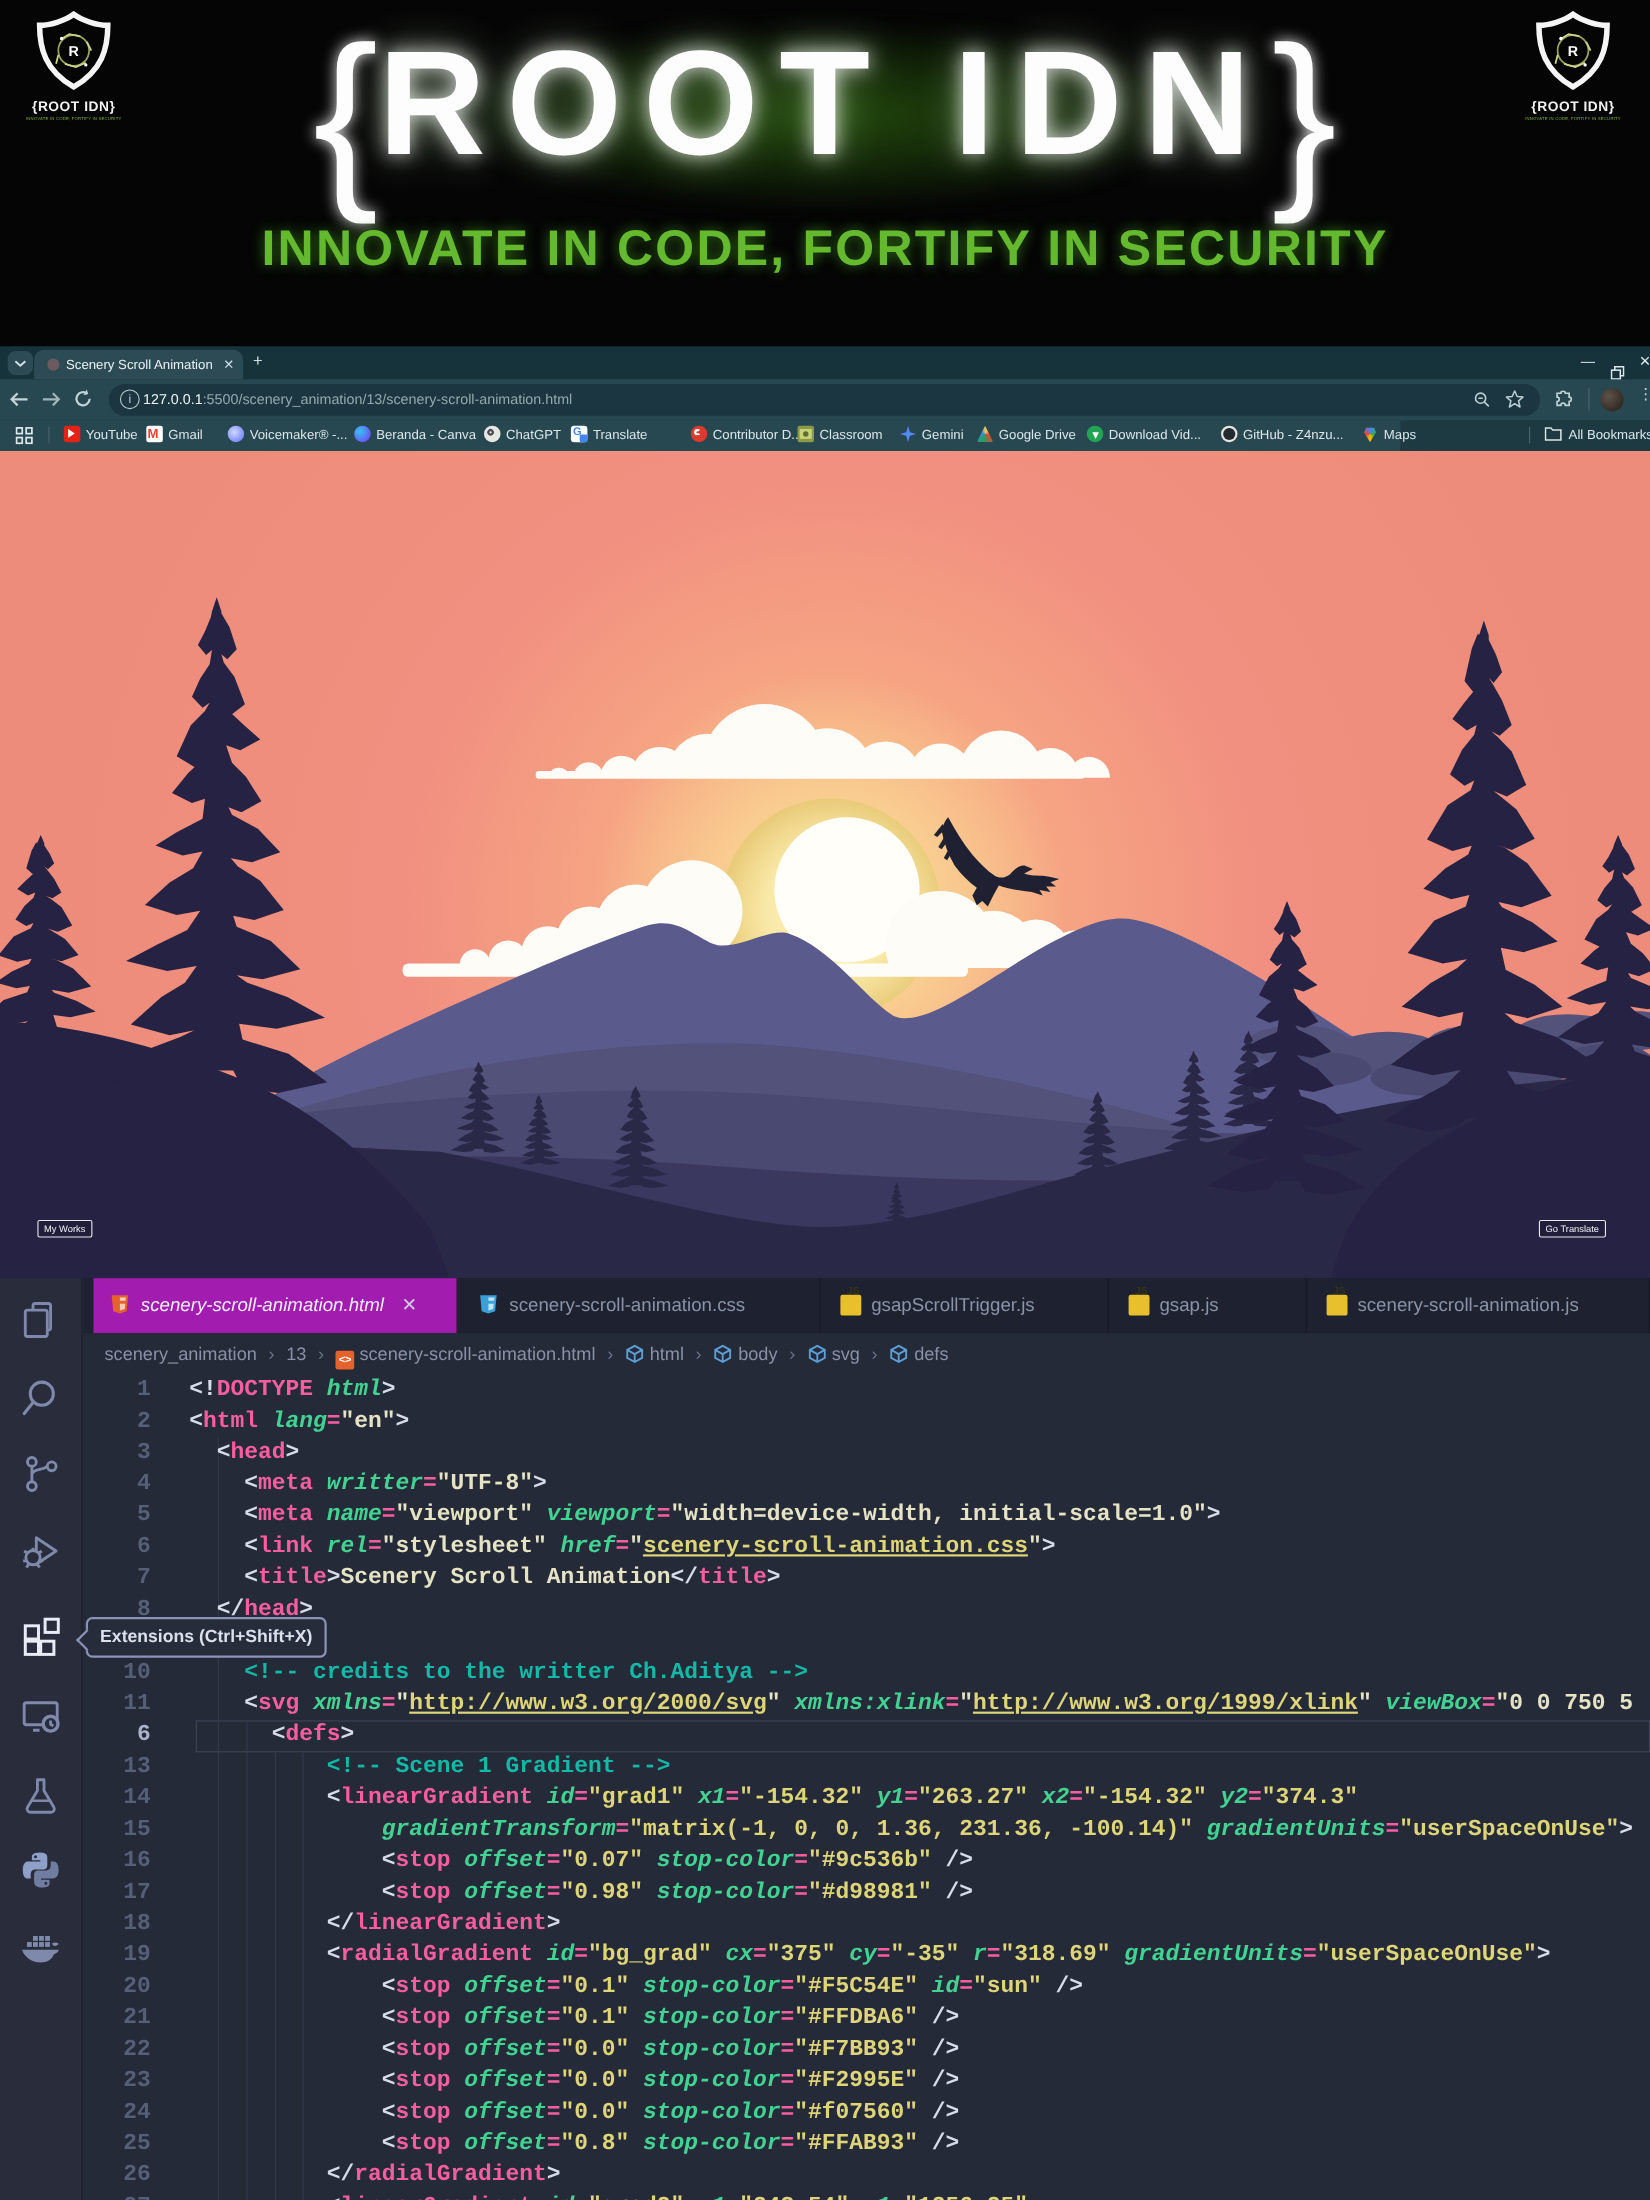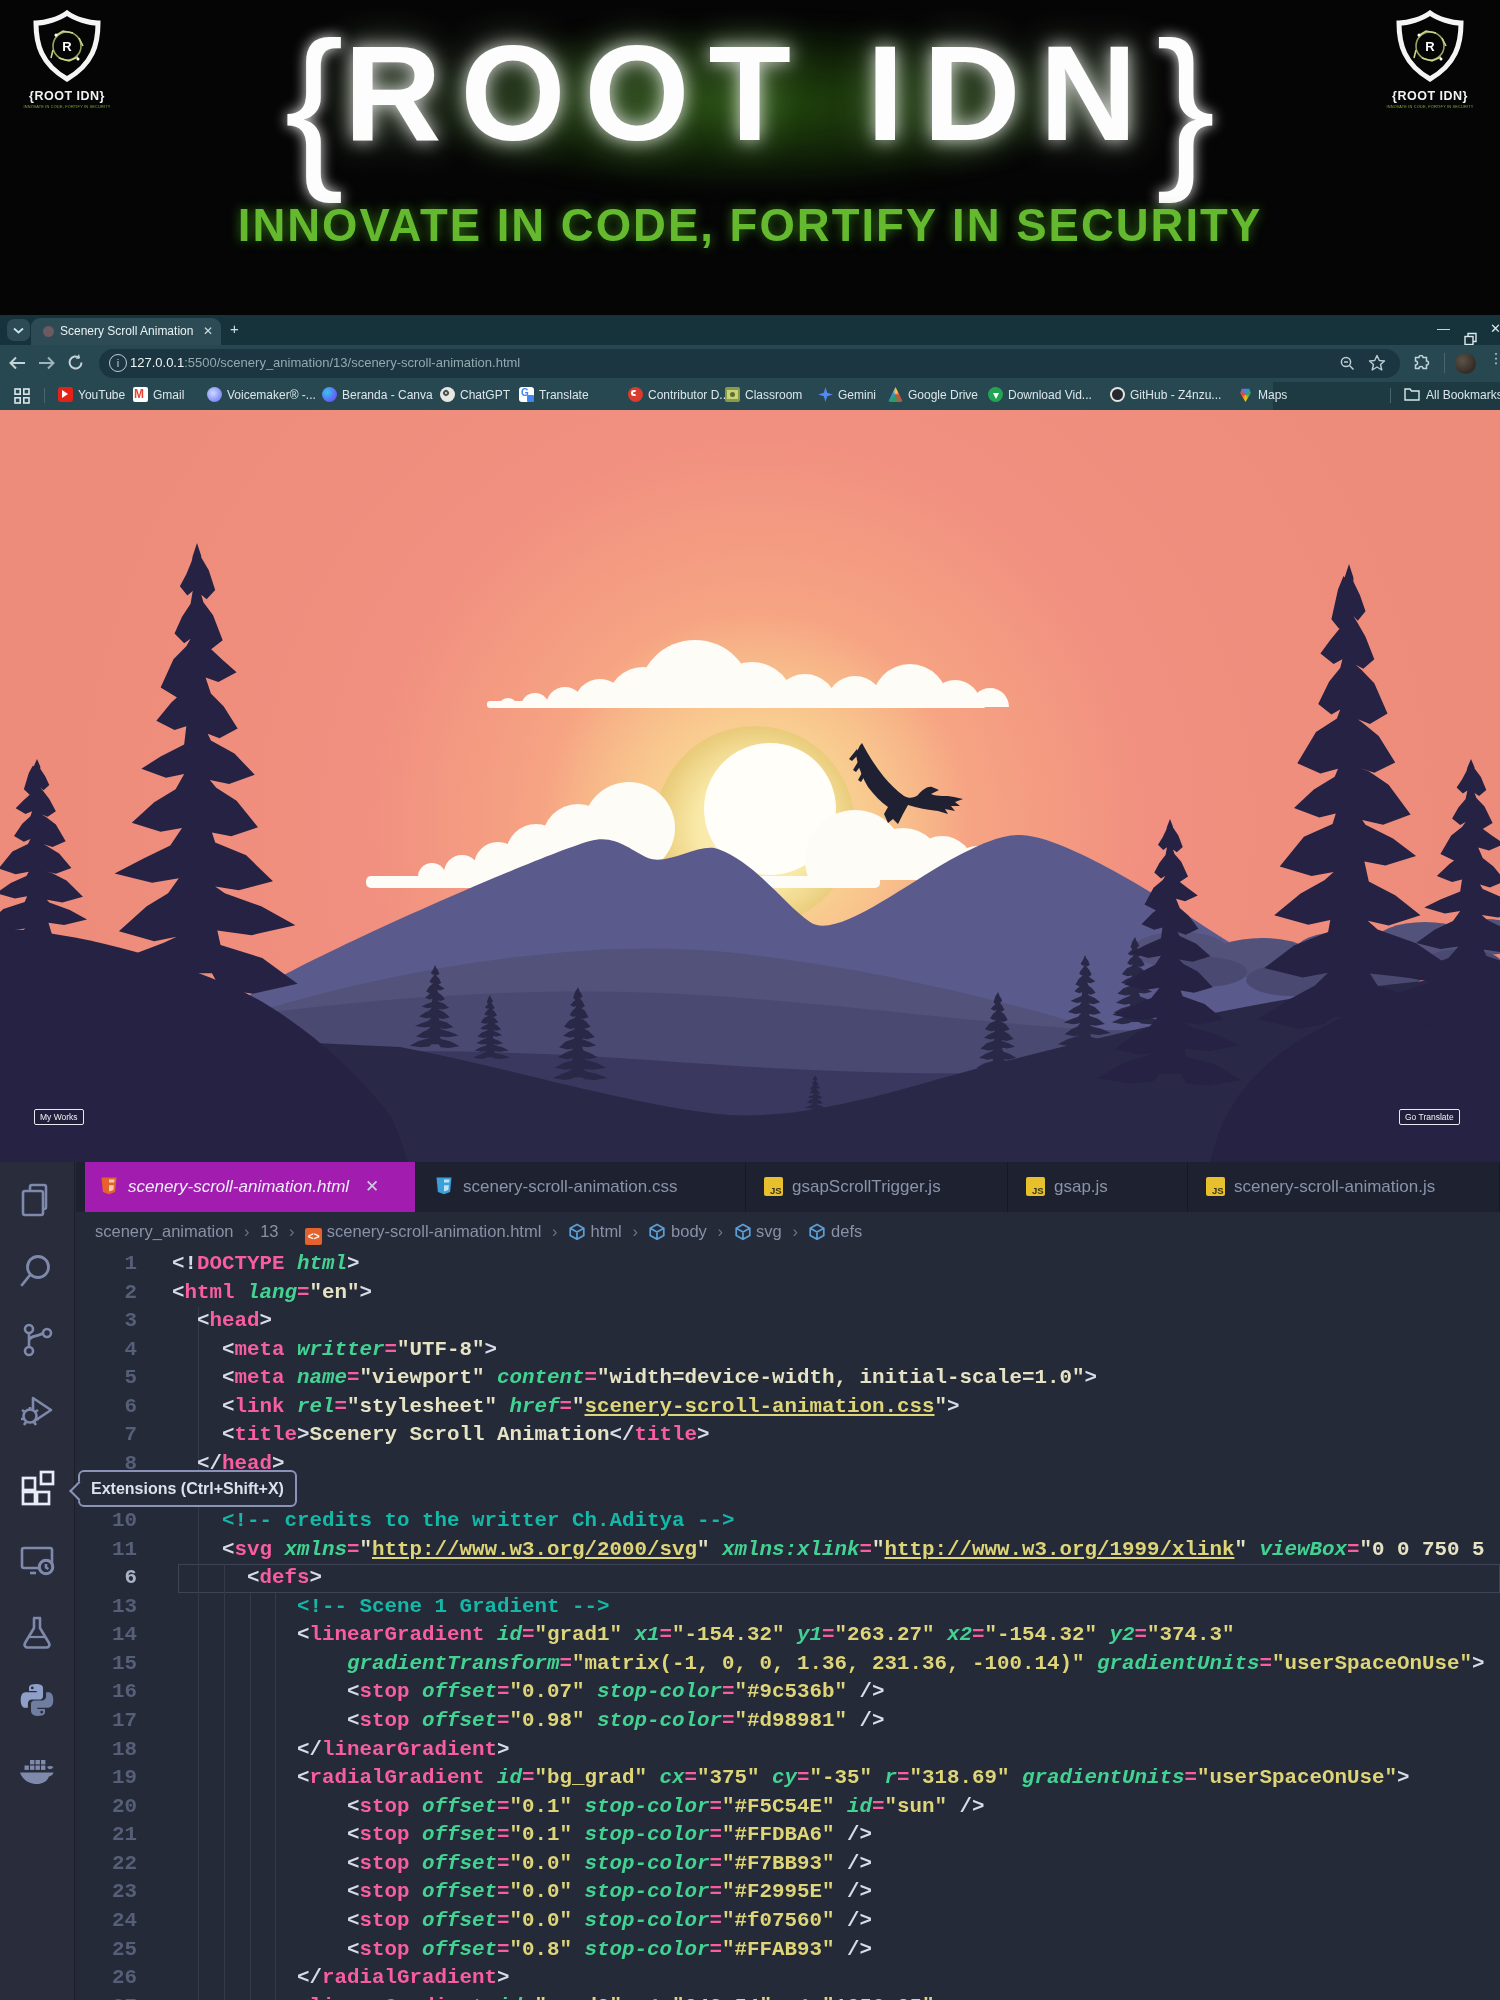--- a/index.html
+++ b/index.html
@@ -43,21 +43,21 @@
 .webbtn{position:absolute;background:rgba(20,18,40,.25);border:1px solid #e8e8ee;color:#eef0f4;font-size:8.5px;padding:2px 5px;border-radius:2px;font-family:"Liberation Sans",sans-serif}
 
 
 #vscode{position:absolute;left:0;top:1162px;width:1500px;height:838px;background:#252a38;font-family:"Liberation Sans",sans-serif}
 #abar{position:absolute;left:0;top:0;width:75px;height:838px;background:#282c3b;border-right:1px solid #1c1f2a}
 .aicon{position:absolute;left:17px;width:40px;height:40px;color:#7c87a8}
 #tabsrow{position:absolute;left:76px;top:0;width:1424px;height:50px;background:#1e2230}
 .etab{position:absolute;top:0;height:50px;font-size:17px;color:#8b93a8;line-height:50px;background:#1e2230;border-right:1px solid #161924}
 .etab.act{background:#a21caf;color:#eceff7;font-style:italic}
 .fico{display:inline-block;position:relative;width:19px;height:19px;vertical-align:-4px;margin-right:9px;border-radius:2px}
-.fico .js{position:absolute;right:1.5px;bottom:1px;font-size:9.5px;font-weight:bold;color:#33331a;font-style:normal;line-height:1}
+.fico .js{position:absolute;right:1.5px;bottom:18px;font-size:9.5px;font-weight:bold;color:#33331a;font-style:normal;line-height:1}
 .fsvg{width:20px;height:20px;vertical-align:-4px;margin-right:9px}
 #crumbs{position:absolute;left:76px;top:50px;width:1424px;height:38px;background:#252a38;color:#8891a6;font-size:16.5px;line-height:38px}
 #crumbs .ch{color:#6a7389;margin:0 6px}
 #crumbs .cube{width:18px;height:18px;vertical-align:-4px}
 #crumbs .cico{display:inline-block;width:17px;height:17px;border-radius:2px;font-size:10px;font-weight:bold;text-align:center;line-height:17px;vertical-align:-3px}
 #code{position:absolute;left:76px;top:88px;width:1424px;height:750px;font-family:"Liberation Mono",monospace;font-size:20.84px;font-weight:bold;line-height:28.57px;white-space:pre}
 .gut{position:absolute;left:0;top:0;width:61px;text-align:right;color:#565f78}
 .src{position:absolute;left:96px;top:0}
 .t{color:#f85e9f}.a{color:#42d392;font-style:italic}.p{color:#d8dce8}.s{color:#e5e3c4}.y{color:#ded478}.c{color:#14b8a6}.eq{color:#f85e9f}.u{text-decoration:underline}
 #tooltip{position:absolute;left:2px;top:220px;height:37px;background:#272c3a;border:2px solid #8b93b8;border-radius:6px;color:#dde1ec;font-size:16px;font-weight:bold;line-height:33px;padding:0 11px;font-family:"Liberation Sans",sans-serif;white-space:nowrap;z-index:5}
@@ -418,21 +418,21 @@
 22
 23
 24
 25
 26
 27</div>
     <div class="src"><span class="p">&lt;!</span><span class="t">DOCTYPE</span> <span class="a">html</span><span class="p">&gt;</span>
 <span class="p">&lt;</span><span class="t">html</span> <span class="a">lang</span><span class="eq">=</span><span class="s">"en"</span><span class="p">&gt;</span>
   <span class="p">&lt;</span><span class="t">head</span><span class="p">&gt;</span>
     <span class="p">&lt;</span><span class="t">meta</span> <span class="a">writter</span><span class="eq">=</span><span class="s">"UTF-8"</span><span class="p">&gt;</span>
-    <span class="p">&lt;</span><span class="t">meta</span> <span class="a">name</span><span class="eq">=</span><span class="s">"viewport"</span> <span class="a">content</span><span class="eq">=</span><span class="s">"width=device-width, initial-scale=1.0"</span><span class="p">&gt;</span>
+    <span class="p">&lt;</span><span class="t">meta</span> <span class="a">name</span><span class="eq">=</span><span class="s">"viewport"</span> <span class="a">viewport</span><span class="eq">=</span><span class="s">"width=device-width, initial-scale=1.0"</span><span class="p">&gt;</span>
     <span class="p">&lt;</span><span class="t">link</span> <span class="a">rel</span><span class="eq">=</span><span class="s">"stylesheet"</span> <span class="a">href</span><span class="eq">=</span><span class="s">"<span class="y u">scenery-scroll-animation.css</span>"</span><span class="p">&gt;</span>
     <span class="p">&lt;</span><span class="t">title</span><span class="p">&gt;</span><span class="s">Scenery Scroll Animation</span><span class="p">&lt;/</span><span class="t">title</span><span class="p">&gt;</span>
   <span class="p">&lt;/</span><span class="t">head</span><span class="p">&gt;</span>
   <span class="p">&lt;</span><span class="t">body</span><span class="p">&gt;</span>
     <span class="c">&lt;!-- credits to the writter Ch.Aditya --&gt;</span>
     <span class="p">&lt;</span><span class="t">svg</span> <span class="a">xmlns</span><span class="eq">=</span><span class="s">"<span class="y u">http://www.w3.org/2000/svg</span>"</span> <span class="a">xmlns:xlink</span><span class="eq">=</span><span class="s">"<span class="y u">http://www.w3.org/1999/xlink</span>"</span> <span class="a">viewBox</span><span class="eq">=</span><span class="s">"0 0 750 5</span>
       <span class="p">&lt;</span><span class="t">defs</span><span class="p">&gt;</span>
           <span class="c">&lt;!-- Scene 1 Gradient --&gt;</span>
           <span class="p">&lt;</span><span class="t">linearGradient</span> <span class="a">id</span><span class="eq">=</span><span class="y">"grad1"</span> <span class="a">x1</span><span class="eq">=</span><span class="y">"-154.32"</span> <span class="a">y1</span><span class="eq">=</span><span class="y">"263.27"</span> <span class="a">x2</span><span class="eq">=</span><span class="y">"-154.32"</span> <span class="a">y2</span><span class="eq">=</span><span class="y">"374.3"</span>
               <span class="a">gradientTransform</span><span class="eq">=</span><span class="y">"matrix(-1, 0, 0, 1.36, 231.36, -100.14)"</span> <span class="a">gradientUnits</span><span class="eq">=</span><span class="y">"userSpaceOnUse"</span><span class="p">&gt;</span>

